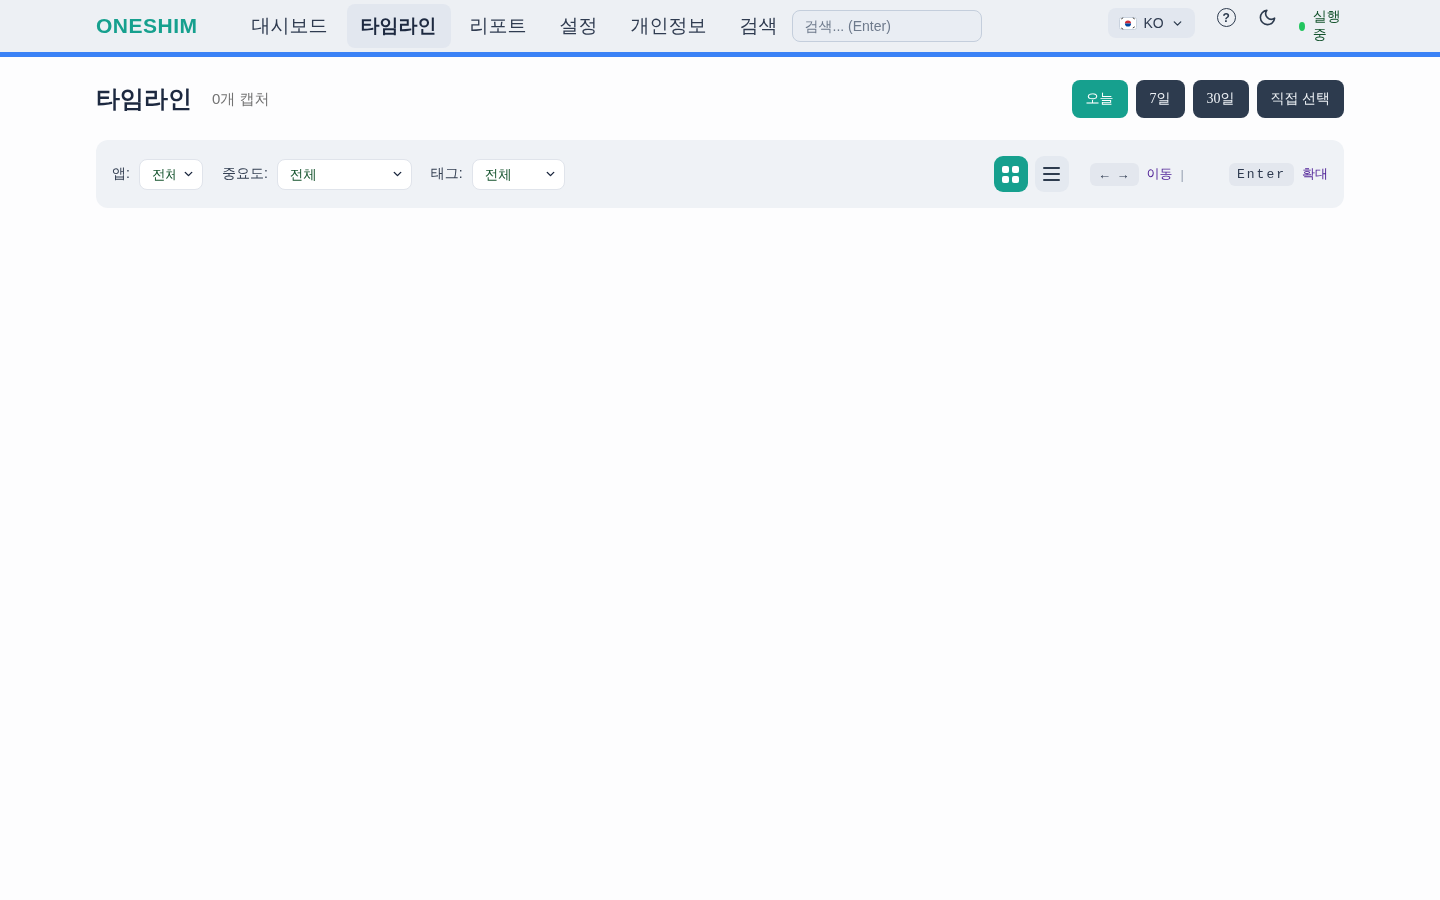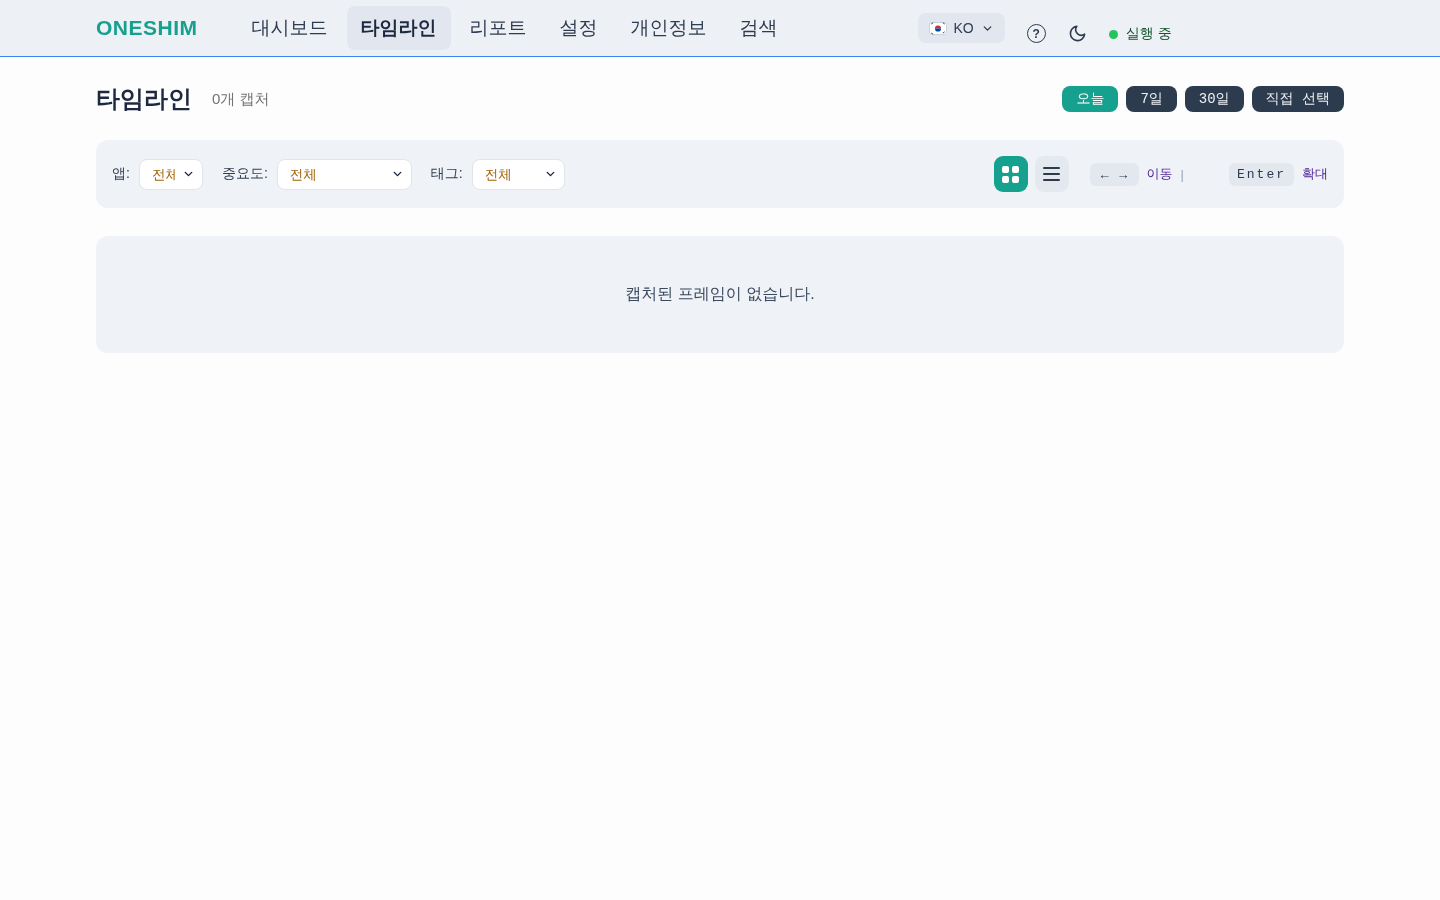--- a/index.html
+++ b/index.html
@@ -7,21 +7,21 @@
   body {
     font-family:"Liberation Sans","DejaVu Sans",sans-serif;
     background:#fdfdfe;
     color:#2f3b50;
   }
 
   
   .topnav {
     height:57px;
     background:#edf0f4;
-    border-bottom:1px solid #3b82f6;
+    border-bottom:5px solid #3b82f6;
     display:flex;
     align-items:center;
     padding:0 96px;
   }
   .logo {
     font-size:21px;
     font-weight:700;
     color:#16a08e;
     letter-spacing:0.5px;
     cursor:pointer;
@@ -55,21 +55,21 @@
     padding:0 12px;
     font-size:14px;
     color:#2f3b50;
     font-family:inherit;
     outline:none;
   }
   .search-input::placeholder { color:#6e7a8c; }
   .nav-right {
     margin-left:126px;
     display:flex;
-    align-items:flex-end;
+    align-items:flex-start;
     gap:22px;
   }
   .lang-pill {
     display:flex;
     align-items:center;
     gap:7px;
     background:#e2e7ef;
     border-radius:8px;
     padding:7px 11px;
     cursor:pointer;
@@ -102,26 +102,26 @@
   .page-header {
     margin-top:20px;
     display:flex;
     align-items:center;
     min-height:44px;
   }
   .page-title { font-size:24px; font-weight:700; color:#1d2940; }
   .capture-count { font-size:15px; color:#737373; margin-left:20px; }
   .range-buttons { margin-left:auto; display:flex; gap:8px; }
   .range-btn {
-    height:26px;
+    height:38px;
     padding:0 14px;
     border:none;
     border-radius:8px;
     font-size:14px;
-    font-family:Liberation Mono, monospace;
+    font-family:Liberation Serif, serif;
     cursor:pointer;
     background:#2d3b4e;
     color:#eef2f6;
     white-space:nowrap;
   }
   .range-btn.active { background:#16a08e; color:#ffffff; }
 
   
   .filter-bar {
     margin-top:19px;
@@ -136,21 +136,21 @@
   .select-wrap { position:relative; display:inline-flex; }
   .filter-select {
     appearance:none;
     -webkit-appearance:none;
     height:31px;
     background:#ffffff;
     border:1px solid #e0e4eb;
     border-radius:8px;
     font-size:13.5px;
     font-family:Liberation Sans, sans-serif;
-    color:#a16207;
+    color:#14532d;
     padding:0 26px 0 12px;
     cursor:pointer;
     outline:none;
   }
   .select-wrap .chev {
     position:absolute; right:8px; top:50%;
     transform:translateY(-50%);
     pointer-events:none;
     display:flex;
   }
@@ -210,20 +210,21 @@
 
   <nav class="nav-links">
     <div class="nav-item">대시보드</div>
     <div class="nav-item active">타임라인</div>
     <div class="nav-item">리포트</div>
     <div class="nav-item">설정</div>
     <div class="nav-item">개인정보</div>
     <div class="nav-item">검색</div>
   </nav>
 
+  <input class="search-input" type="text" placeholder="검색... (Enter)" style="">
 
   <div class="nav-right">
     <div class="lang-pill">
       <span style="display:flex">
         <svg width="18" height="13" viewBox="0 0 18 13">
           <rect x="0.5" y="0.5" width="17" height="12" rx="2" fill="#ffffff" stroke="#c9d2de"></rect>
           <path d="M9 3.4 A3.1 3.1 0 0 1 12.1 6.5 L5.9 6.5 A3.1 3.1 0 0 1 9 3.4 Z" fill="#cd2e3a"></path>
           <path d="M9 9.6 A3.1 3.1 0 0 1 5.9 6.5 L12.1 6.5 A3.1 3.1 0 0 1 9 9.6 Z" fill="#0047a0"></path>
           <g stroke="#222" stroke-width="0.8">
             <path d="M2.2 2.6 l2 -1.2 M2.2 11.6 l2 1.2 M13.8 1.4 l2 1.2 M13.8 11.6 l2 -1.2" transform="translate(0,-0.6)"></path>
@@ -334,17 +335,14 @@
       <div class="kbd-hints">
         <span class="kbd">← →</span>
         <span class="hint-text">이동</span>
         <span class="hint-divider">|</span>
         <span class="kbd mono">Enter</span>
         <span class="hint-text">확대</span>
       </div>
     </div>
   </div>
 
-  <div class="empty-panel">
-    <span class="empty-text">캡처된 프레임이 없습니다.</span>
-  </div>
 
 </main>
 
 </body></html>

